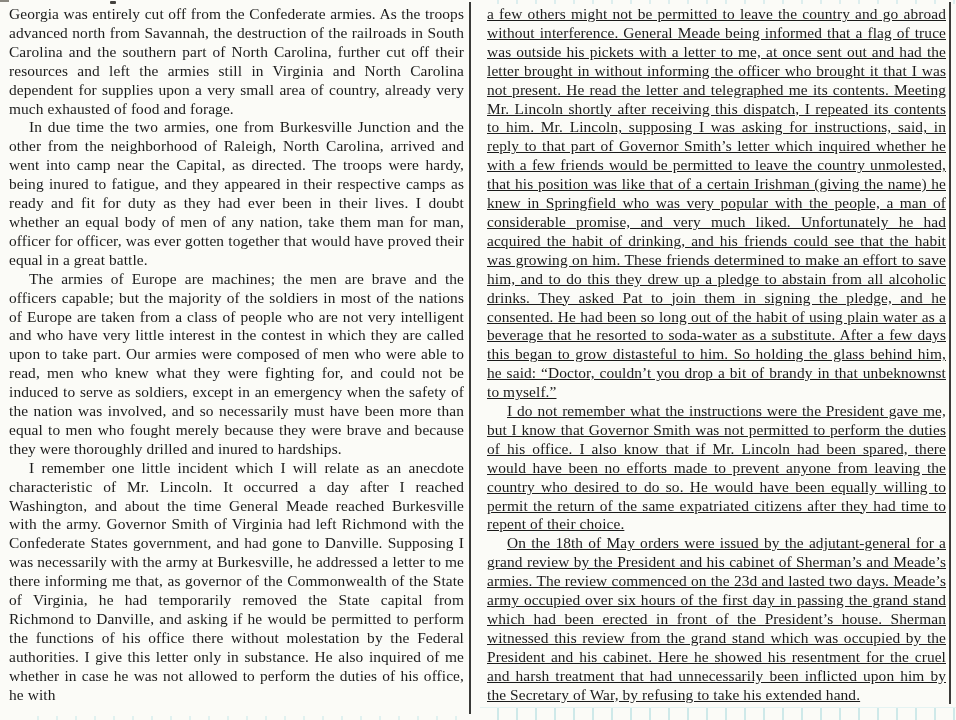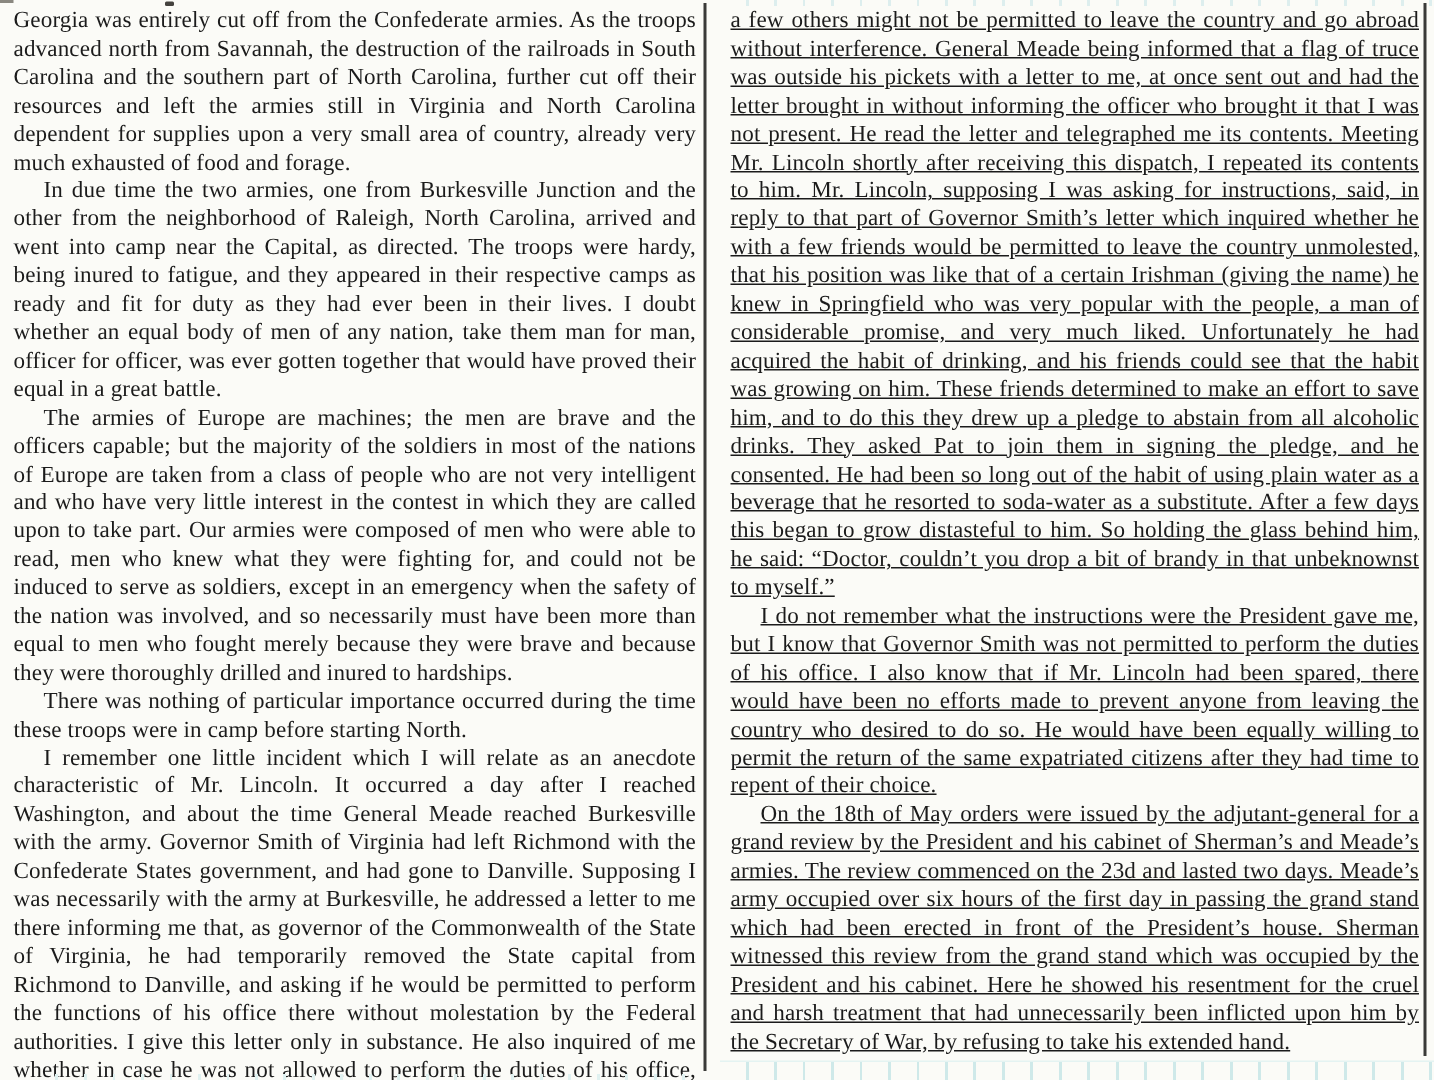--- a/index.html
+++ b/index.html
@@ -81,21 +81,20 @@
 </style>
 </head>
 <body>
 
 <div class="page">
 
   <div class="col col-left">
     <p class="no-indent">Georgia was entirely cut off from the Confederate armies. As the troops advanced north from Savannah, the destruction of the railroads in South Carolina and the southern part of North Carolina, further cut off their resources and left the armies still in Virginia and North Carolina dependent for supplies upon a very small area of country, already very much exhausted of food and forage.</p>
     <p>In due time the two armies, one from Burkesville Junction and the other from the neighborhood of Raleigh, North Carolina, arrived and went into camp near the Capital, as directed. The troops were hardy, being inured to fatigue, and they appeared in their respective camps as ready and fit for duty as they had ever been in their lives. I doubt whether an equal body of men of any nation, take them man for man, officer for officer, was ever gotten together that would have proved their equal in a great battle.</p>
     <p>The armies of Europe are machines; the men are brave and the officers capable; but the majority of the soldiers in most of the nations of Europe are taken from a class of people who are not very intelligent and who have very little interest in the contest in which they are called upon to take part. Our armies were composed of men who were able to read, men who knew what they were fighting for, and could not be induced to serve as soldiers, except in an emergency when the safety of the nation was involved, and so necessarily must have been more than equal to men who fought merely because they were brave and because they were thoroughly drilled and inured to hardships.</p>
-    <p>There was nothing of particular importance occurred during the time these troops were in camp before starting North.</p>
     <p>I remember one little incident which I will relate as an anecdote characteristic of Mr. Lincoln. It occurred a day after I reached Washington, and about the time General Meade reached Burkesville with the army. Governor Smith of Virginia had left Richmond with the Confederate States government, and had gone to Danville. Supposing I was necessarily with the army at Burkesville, he addressed a letter to me there informing me that, as governor of the Commonwealth of the State of Virginia, he had temporarily removed the State capital from Richmond to Danville, and asking if he would be permitted to perform the functions of his office there without molestation by the Federal authorities. I give this letter only in substance. He also inquired of me whether in case he was not allowed to perform the duties of his office, he with</p>
   </div>
 
   <div class="divider"></div>
 
   <div class="col col-right">
     <p class="no-indent">a few others might not be permitted to leave the country and go abroad without interference. General Meade being informed that a flag of truce was outside his pickets with a letter to me, at once sent out and had the letter brought in without informing the officer who brought it that I was not present. He read the letter and telegraphed me its contents. Meeting Mr. Lincoln shortly after receiving this dispatch, I repeated its contents to him. Mr. Lincoln, supposing I was asking for instructions, said, in reply to that part of Governor Smith’s letter which inquired whether he with a few friends would be permitted to leave the country unmolested, that his position was like that of a certain Irishman (giving the name) he knew in Springfield who was very popular with the people, a man of considerable promise, and very much liked. Unfortunately he had acquired the habit of drinking, and his friends could see that the habit was growing on him. These friends determined to make an effort to save him, and to do this they drew up a pledge to abstain from all alcoholic drinks. They asked Pat to join them in signing the pledge, and he consented. He had been so long out of the habit of using plain water as a beverage that he resorted to soda-water as a substitute. After a few days this began to grow distasteful to him. So holding the glass behind him, he said: “Doctor, couldn’t you drop a bit of brandy in that unbeknownst to myself.”</p>
     <p>I do not remember what the instructions were the President gave me, but I know that Governor Smith was not permitted to perform the duties of his office. I also know that if Mr. Lincoln had been spared, there would have been no efforts made to prevent anyone from leaving the country who desired to do so. He would have been equally willing to permit the return of the same expatriated citizens after they had time to repent of their choice.</p>
     <p>On the 18th of May orders were issued by the adjutant-general for a grand review by the President and his cabinet of Sherman’s and Meade’s armies. The review commenced on the 23d and lasted two days. Meade’s army occupied over six hours of the first day in passing the grand stand which had been erected in front of the President’s house. Sherman witnessed this review from the grand stand which was occupied by the President and his cabinet. Here he showed his resentment for the cruel and harsh treatment that had unnecessarily been inflicted upon him by the Secretary of War, by refusing to take his extended hand.</p>
   </div>

